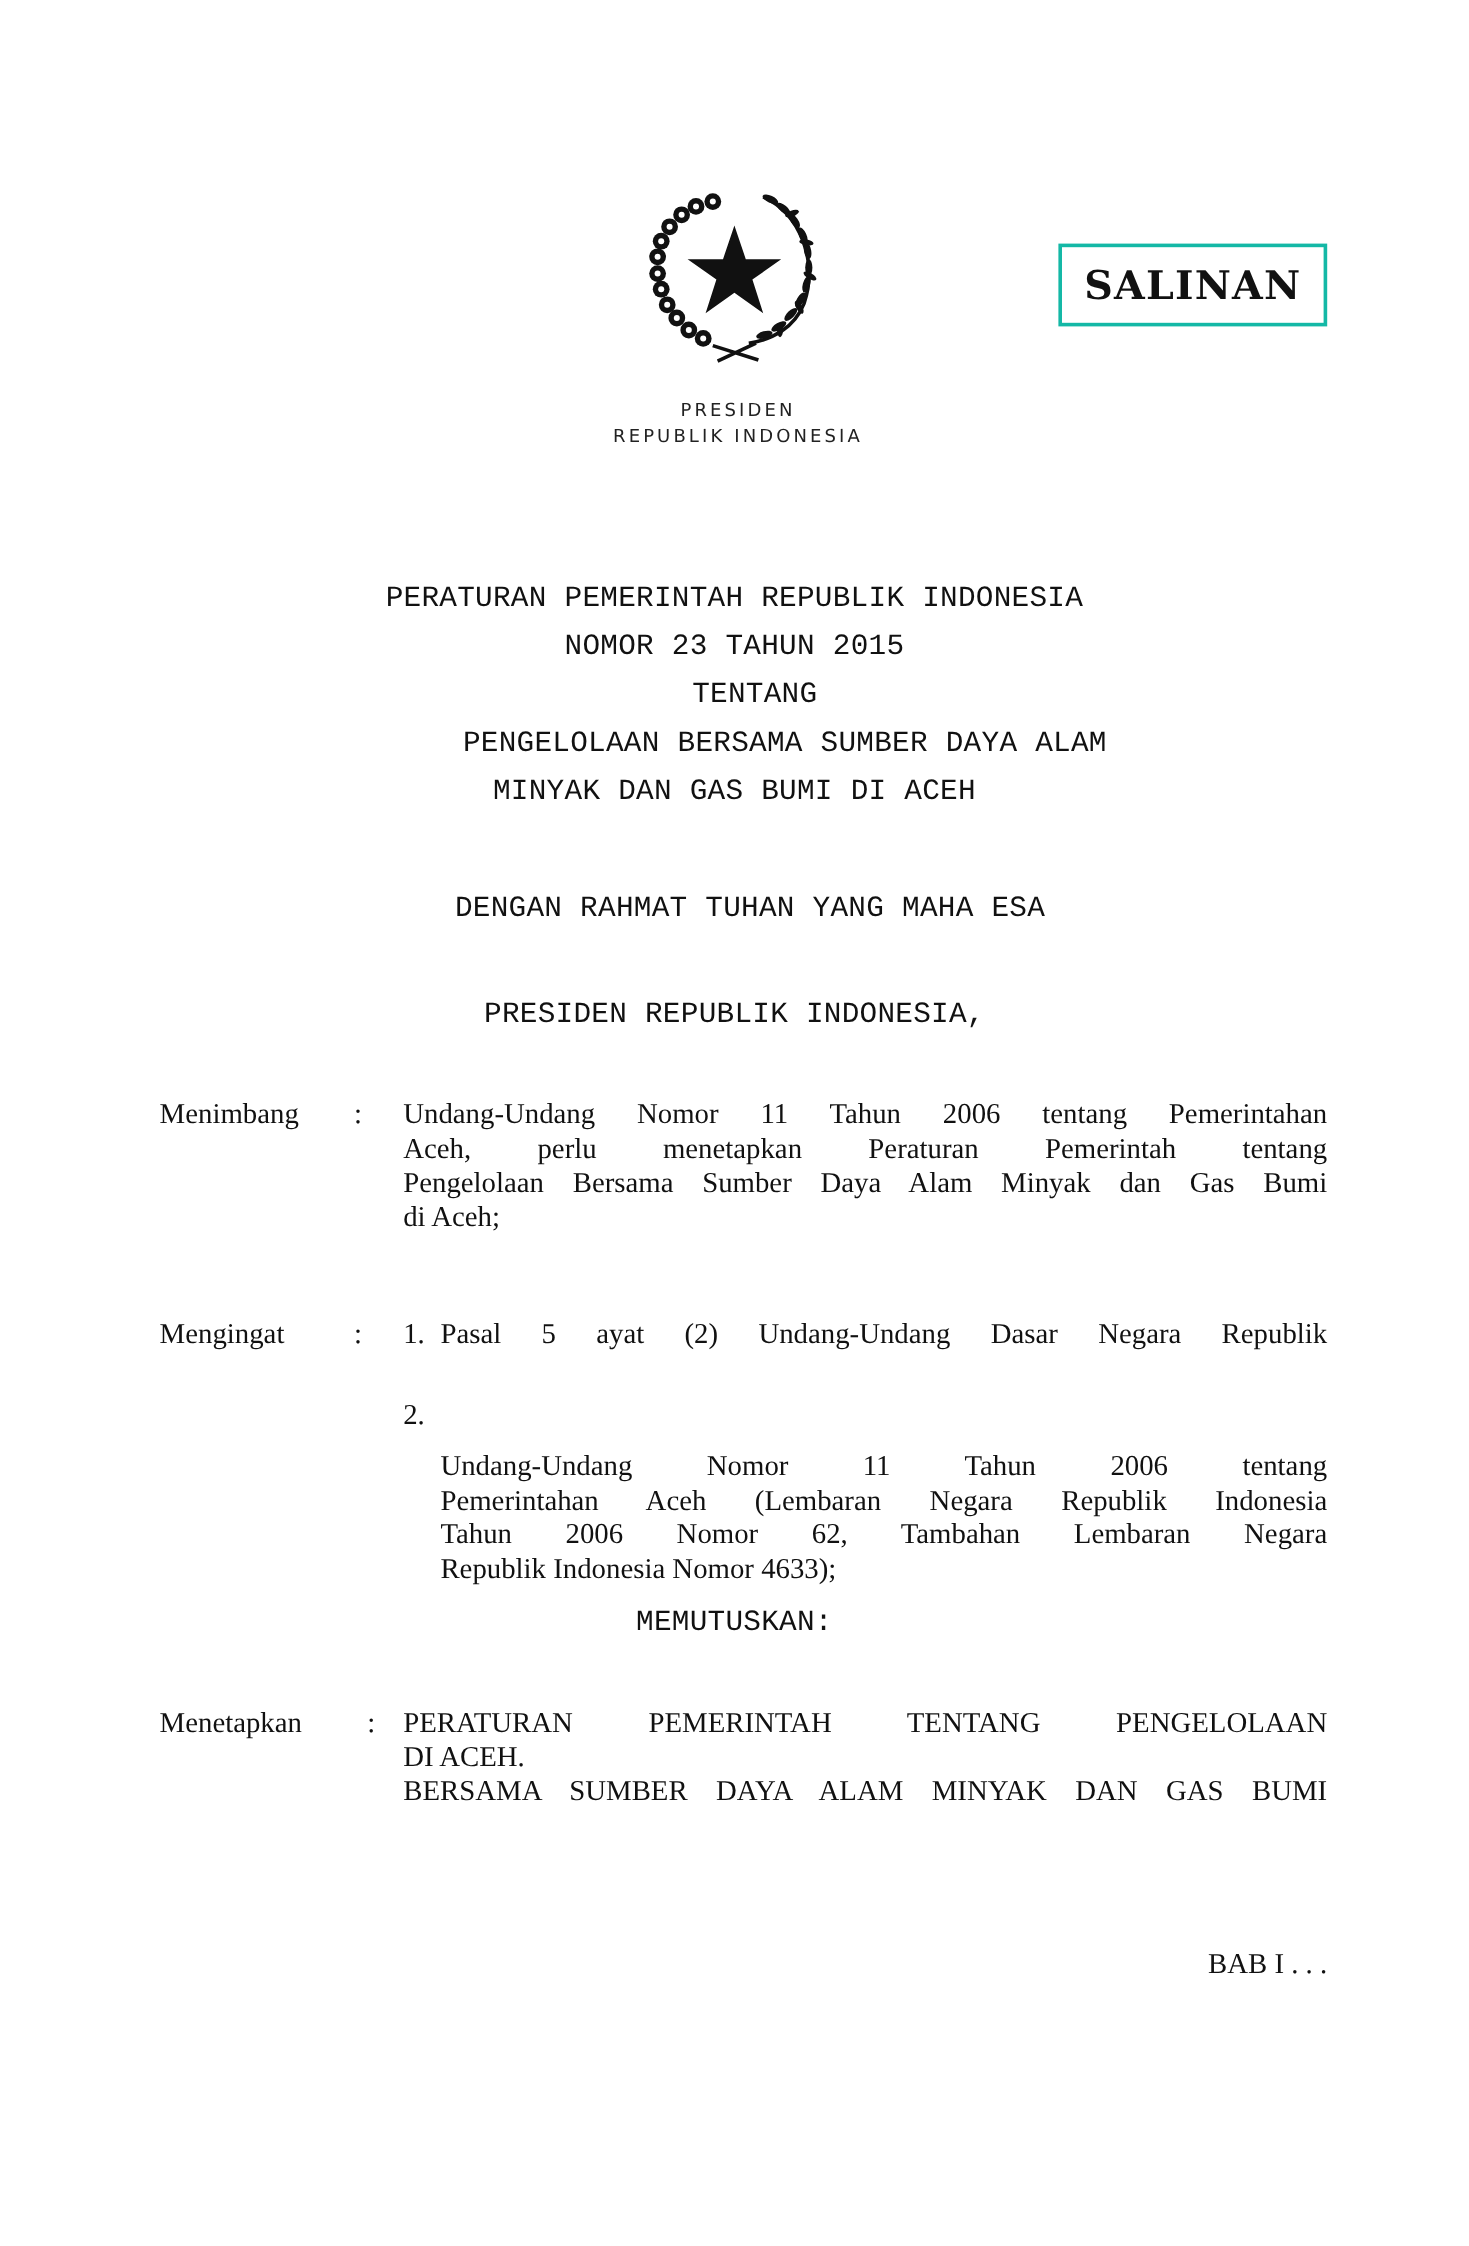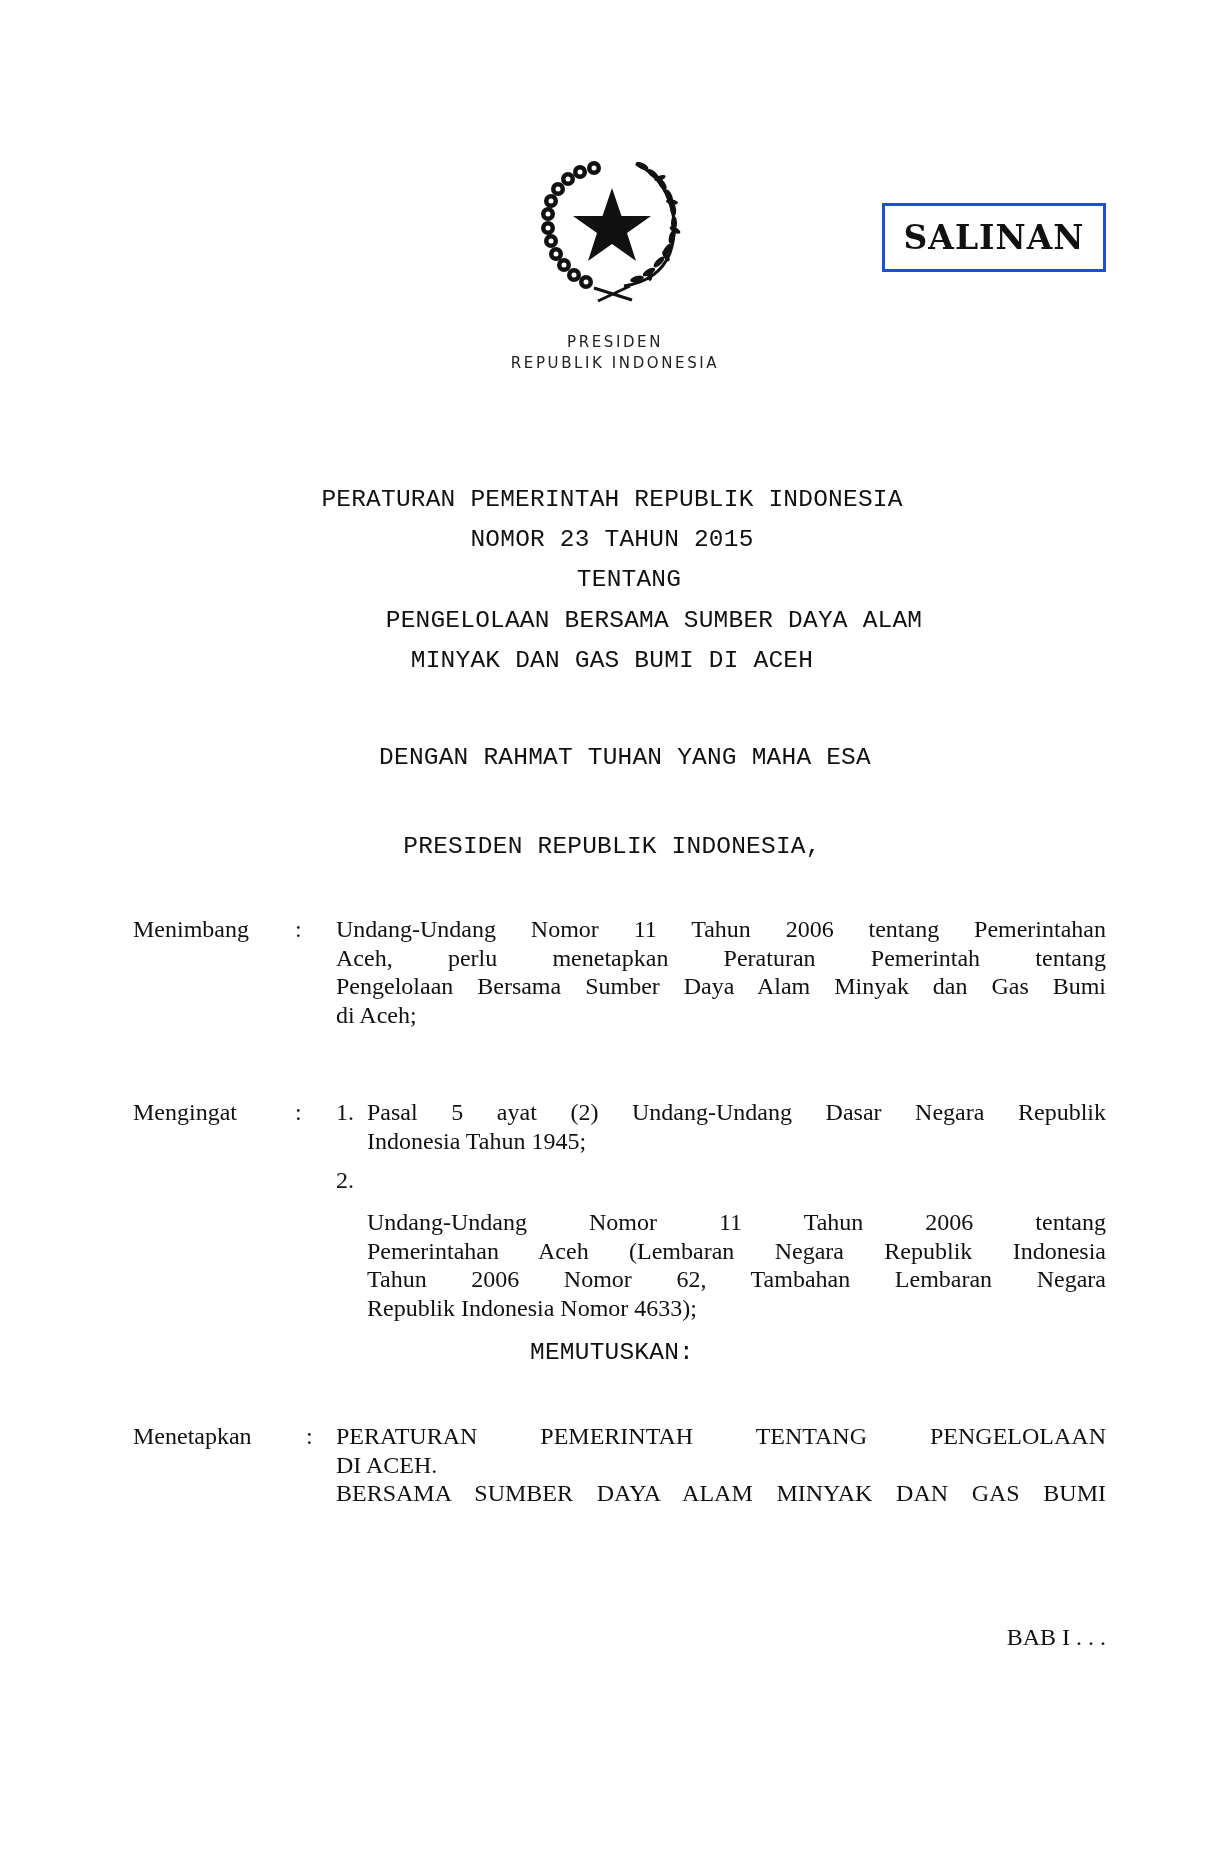--- a/index.html
+++ b/index.html
@@ -2,21 +2,21 @@
 <html><head>
   <meta charset="utf-8">
   <style>
     html, body { margin: 0; padding: 0; background: #ffffff; }
     body { width: 1224px; height: 1872px; position: relative; overflow: hidden;
            font-family: "DejaVu Serif", "Liberation Serif", serif; color: #111; }
     .abs { position: absolute; }
     .emblem { left: 532px; top: 148px; width: 160px; height: 160px; }
     .presiden-label { left: 440px; width: 350px; text-align: center;
       font-family: "DejaVu Sans", "Liberation Sans", sans-serif; font-size: 15px; letter-spacing: 2.6px; color: #222; }
-    .salinan-box { left: 882px; top: 203px; width: 218px; height: 63px; border: 3px solid #1d4ed8;
+    .salinan-box { left: 882px; top: 203px; width: 218px; height: 63px; border: 3px solid #14b8a6;
       display: flex; align-items: center; justify-content: center; text-align: right; }
     .salinan-text { font-family: "DejaVu Serif", "Liberation Serif", serif; font-weight: bold;
       font-size: 33px; letter-spacing: 1px; color: #111; }
     .center-line { left: 0; width: 1224px; text-align: center; font-family: Liberation Mono, monospace;
       font-size: 24.5px; line-height: 30px; letter-spacing: 0.2px; }
     .label { left: 133px; font-family: "Liberation Serif", serif; font-size: 24px; line-height: 28.5px; }
     .colon { font-family: "Liberation Serif", serif; font-size: 24px; line-height: 28.5px; }
     .para { left: 336px; width: 770px; font-family: "Liberation Serif", serif; font-size: 24px;
       line-height: 28.5px; text-align: justify; }
     .para .ln { display: block; text-align: justify; text-align-last: justify; white-space: nowrap; }
@@ -112,21 +112,20 @@
   <span class="ln">Pengelolaan Bersama Sumber Daya Alam Minyak dan Gas Bumi</span>
   <span class="ln last">di Aceh;</span>
 </div>
 
 <div class="abs label" style="top:1098px;">Mengingat</div>
 <div class="abs colon" style="top:1098px; left:295px;">:</div>
 
 <div class="abs num" style="top:1098px; left:336px;">1.</div>
 <div class="abs item" style="top:1098px;">
   <span class="ln">Pasal 5 ayat (2) Undang-Undang Dasar Negara Republik</span>
-  <span class="ln last">Indonesia Tahun 1945;</span>
 </div>
 
 <div class="abs num" style="top:1166px; left:336px;">2.</div>
 <div class="abs item" style="top:1208px;">
   <span class="ln">Undang-Undang Nomor 11 Tahun 2006 tentang</span>
   <span class="ln">Pemerintahan Aceh (Lembaran Negara Republik Indonesia</span>
   <span class="ln">Tahun 2006 Nomor 62, Tambahan Lembaran Negara</span>
   <span class="ln last">Republik Indonesia Nomor 4633);</span>
 </div>
 

